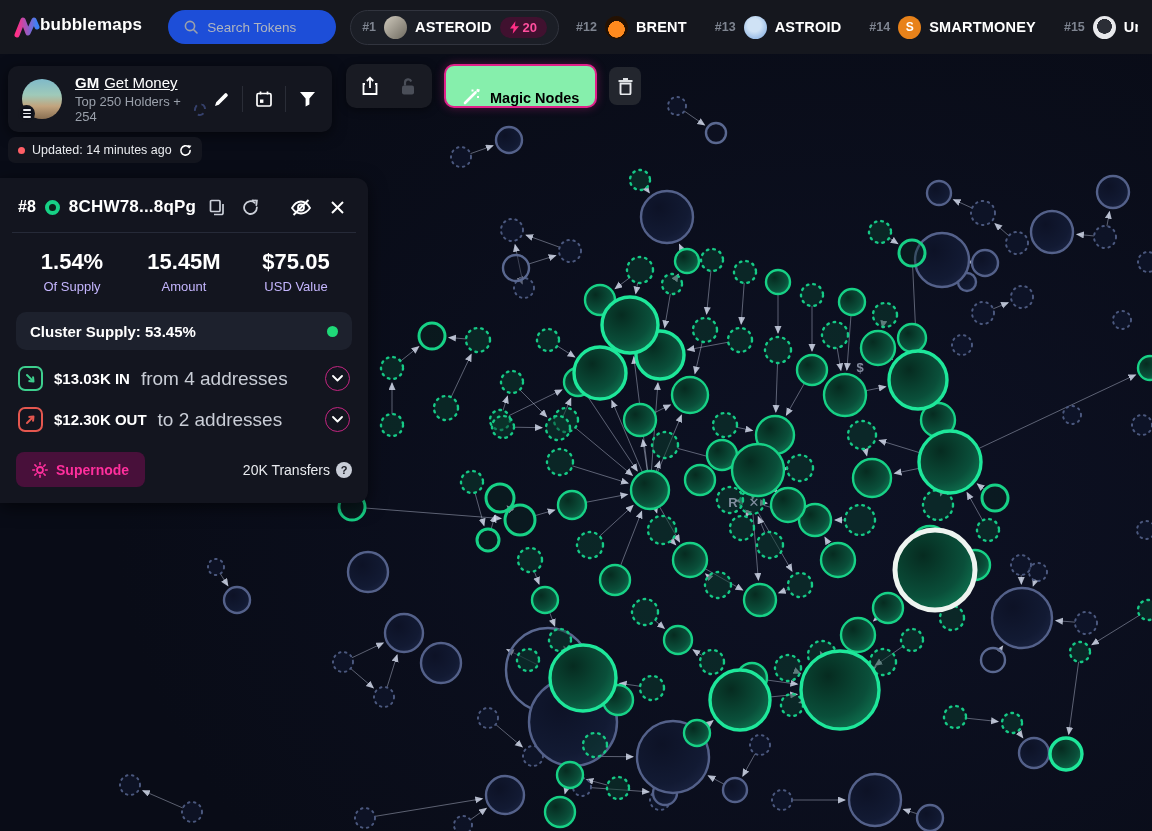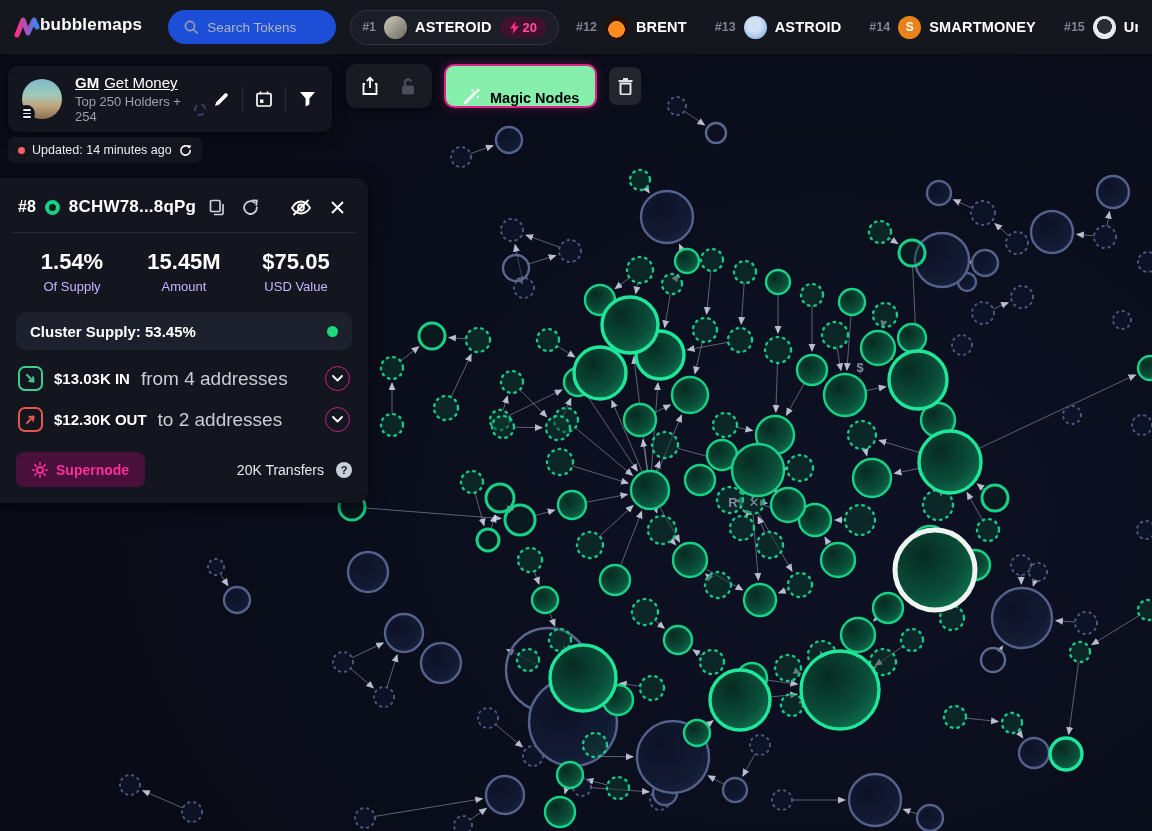--- a/index.html
+++ b/index.html
@@ -91,21 +91,21 @@
   .flow-ico.in { border:2px solid #3ecf8e; color:#3ecf8e; }
   .flow-ico.out { border:2px solid #e4574f; color:#e4574f; }
   .flow-amount { font-size:15px; font-weight:800; }
   .flow-rest { font-size:19px; color:#c9cdd6; }
   .chev-btn { margin-left:auto; width:25px; height:25px; border-radius:50%; border:1.5px solid #c22580;
     display:flex; align-items:center; justify-content:center; cursor:pointer; }
   .dp-footer { display:flex; align-items:center; margin-top:20px; }
   .supernode-btn { height:35px; background:#48103a; color:#ff2f9d; border:none; border-radius:8px;
     font-family:inherit; font-size:14px; font-weight:700; display:flex; align-items:center; gap:8px;
     padding:0 16px; cursor:pointer; }
-  .transfers { margin-left:auto; display:flex; align-items:flex-start; gap:12px; font-size:14px; color:#e8eaee; }
+  .transfers { margin-left:auto; display:flex; align-items:flex-start; gap:6px; font-size:14px; color:#e8eaee; }
   .q-ico { width:16px; height:16px; border-radius:50%; background:#c9ced8; color:#13151d;
     font-size:11px; font-weight:800; display:flex; align-items:center; justify-content:center; }
   svg.ico { display:block; }
 </style>
 </head>
 <body>
 
 <svg id="graph" width="1152" height="831">
   <defs>
     <radialGradient id="gg" cx="35%" cy="32%" r="80%">

